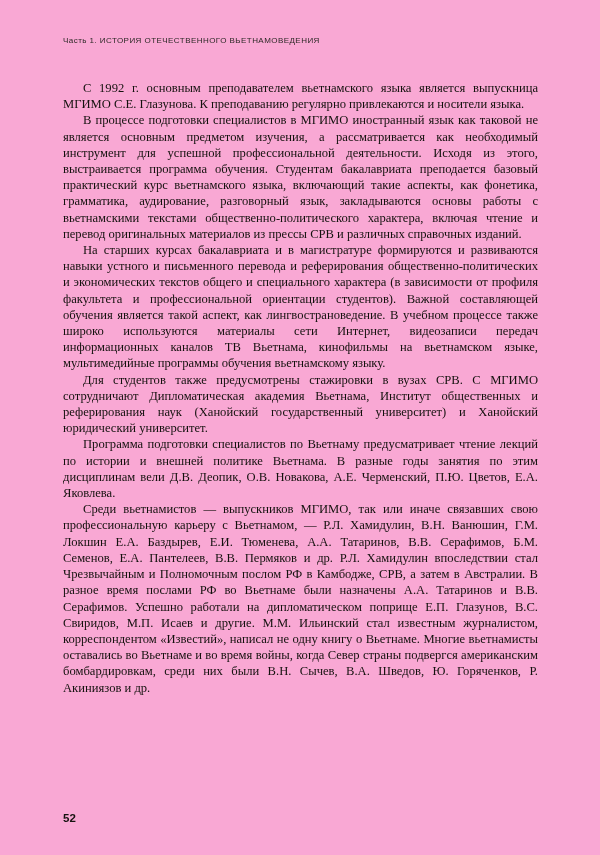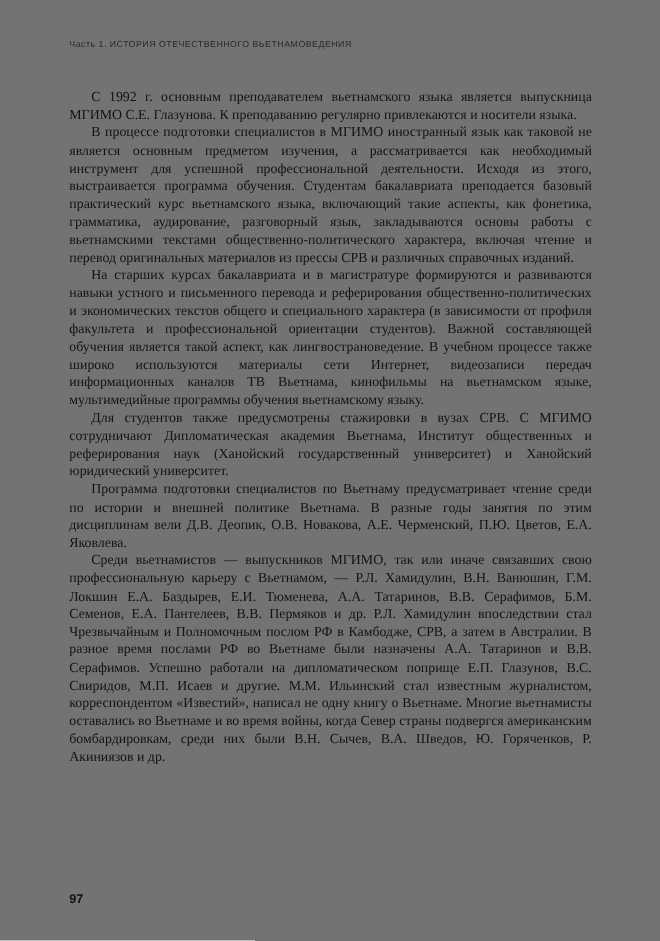--- a/index.html
+++ b/index.html
@@ -4,21 +4,21 @@
 <style>
   html, body {
     margin: 0;
     padding: 0;
     background: #f7f6f2;
   }
   .page {
     position: relative;
     width: 600px;
     height: 855px;
-    background: #737373;
+    background: #f9a8d4;
     color: #15120f;
     font-family: "Liberation Serif", serif;
     overflow: hidden;
     box-sizing: border-box;
   }
   .running-head {
     position: absolute;
     top: 36px;
     left: 63px;
     width: 480px;
@@ -58,19 +58,19 @@
 
 <div class="page">
 
   <div class="running-head">Часть 1.  ИСТОРИЯ ОТЕЧЕСТВЕННОГО ВЬЕТНАМОВЕДЕНИЯ</div>
 
   <div class="body-text">
     <p>С 1992 г. основным преподавателем вьетнамского языка является выпускница МГИМО С.Е. Глазунова. К преподаванию регулярно привлекаются и носители языка.</p>
     <p>В процессе подготовки специалистов в МГИМО иностранный язык как таковой не является основным предметом изучения, а рассматривается как необходимый инструмент для успешной профессиональной деятельности. Исходя из этого, выстраивается программа обучения. Студентам бакалавриата преподается базовый практический курс вьетнамского языка, включающий такие аспекты, как фонетика, грамматика, аудирование, разговорный язык, закладываются основы работы с вьетнамскими текстами общественно-политического характера, включая чтение и перевод оригинальных материалов из прессы СРВ и различных справочных изданий.</p>
     <p>На старших курсах бакалавриата и в магистратуре формируются и развиваются навыки устного и письменного перевода и реферирования общественно-политических и экономических текстов общего и специального характера (в зависимости от профиля факультета и профессиональной ориентации студентов). Важной составляющей обучения является такой аспект, как лингвострановедение. В учебном процессе также широко используются материалы сети Интернет, видеозаписи передач информационных каналов ТВ Вьетнама, кинофильмы на вьетнамском языке, мультимедийные программы обучения вьетнамскому языку.</p>
     <p>Для студентов также предусмотрены стажировки в вузах СРВ. С МГИМО сотрудничают Дипломатическая академия Вьетнама, Институт общественных и реферирования наук (Ханойский государственный университет) и Ханойский юридический университет.</p>
-    <p>Программа подготовки специалистов по Вьетнаму предусматривает чтение среди по истории и внешней политике Вьетнама. В разные годы занятия по этим дисциплинам вели Д.В. Деопик, О.В. Новакова, А.Е. Черменский, П.Ю. Цветов, Е.А. Яковлева.</p>
+    <p>Программа подготовки специалистов по Вьетнаму предусматривает чтение лекций по истории и внешней политике Вьетнама. В разные годы занятия по этим дисциплинам вели Д.В. Деопик, О.В. Новакова, А.Е. Черменский, П.Ю. Цветов, Е.А. Яковлева.</p>
     <p>Среди вьетнамистов — выпускников МГИМО, так или иначе связавших свою профессиональную карьеру с Вьетнамом, — Р.Л. Хамидулин, В.Н. Ванюшин, Г.М. Локшин Е.А. Баздырев, Е.И. Тюменева, А.А. Татаринов, В.В. Серафимов, Б.М. Семенов, Е.А. Пантелеев, В.В. Пермяков и др. Р.Л. Хамидулин впоследствии стал Чрезвычайным и Полномочным послом РФ в Камбодже, СРВ, а затем в Австралии. В разное время послами РФ во Вьетнаме были назначены А.А. Татаринов и В.В. Серафимов. Успешно работали на дипломатическом поприще Е.П. Глазунов, В.С. Свиридов, М.П. Исаев и другие. М.М. Ильинский стал известным журналистом, корреспондентом «Известий», написал не одну книгу о Вьетнаме. Многие вьетнамисты оставались во Вьетнаме и во время войны, когда Север страны подвергся американским бомбардировкам, среди них были В.Н. Сычев, В.А. Шведов, Ю. Горяченков, Р. Акиниязов и др.</p>
   </div>
 
-  <div class="page-number">97</div>
+  <div class="page-number">52</div>
 
 </div>
 
 </body></html>

